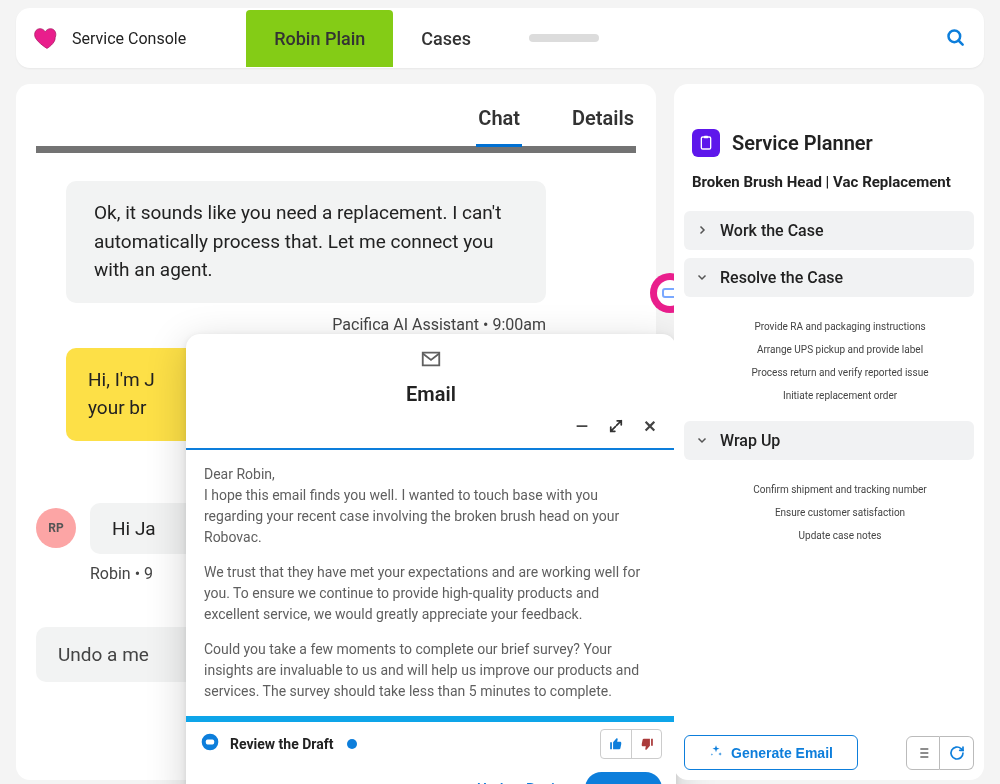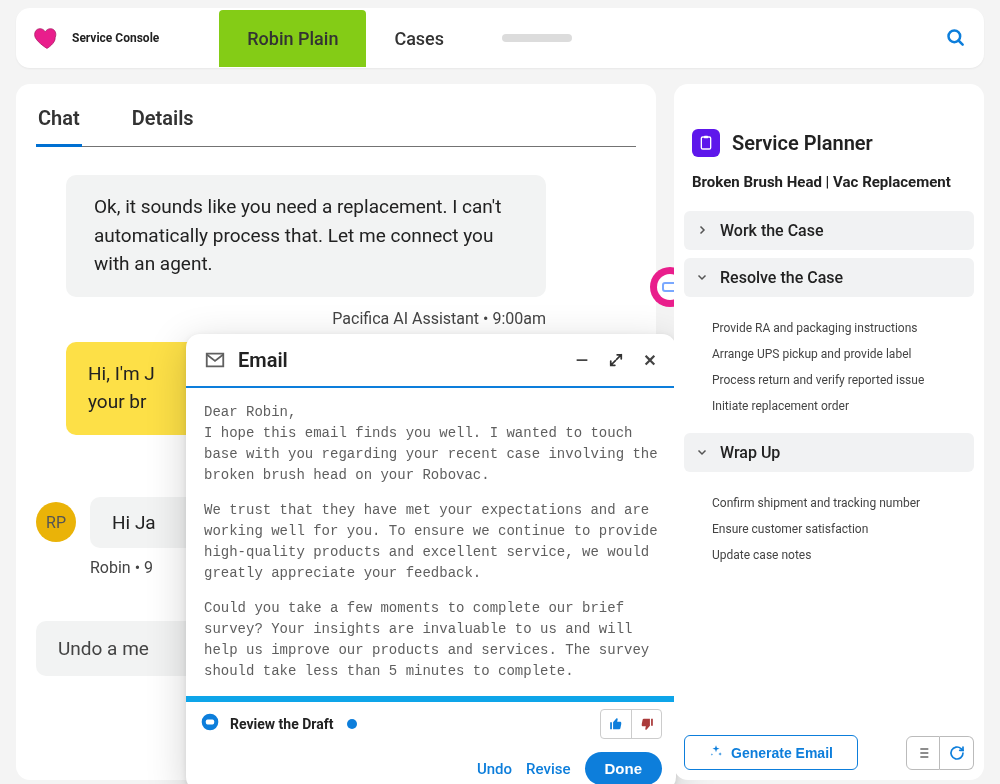--- a/index.html
+++ b/index.html
@@ -20,21 +20,21 @@
     display: flex;
     align-items: center;
     padding: 0 16px;
     box-shadow: 0 1px 2px rgba(0,0,0,0.05);
   }
   .heart {
     width: 30px; height: 30px;
     margin-right: 10px;
     display: inline-flex; align-items: center; justify-content: center;
   }
-  .app-title { font-size: 12px; font-weight: 700; }
+  .app-title { font-size: 16px; font-weight: 400; }
   .tabs-top { margin-left: 60px; display: flex; align-items: center; gap: 0; }
   .tab-top {
     padding: 18px 28px;
     font-size: 18px;
     font-weight: 500;
     cursor: pointer;
     color: #333;
   }
   .tab-top.active { background: #84cc16; border-radius: 4px 4px 0 0; }
   .tab-placeholder {
@@ -60,21 +60,21 @@
   }
   .right {
     width: 310px;
     background: #fff;
     border-radius: 14px;
     padding: 16px 10px 0 10px;
     position: relative;
   }
 
   
-  .left-tabs { display: flex; gap: 48px; border-bottom: 1px solid #737373; margin-bottom: 28px;}
+  .left-tabs { display: flex; gap: 48px; border-bottom: 7px solid #737373; margin-bottom: 28px; justify-content: flex-end;}
   .left-tab {
     font-size: 20px; font-weight: 600;
     padding: 6px 2px 14px 2px;
     cursor: pointer;
     color: #333;
   }
   .left-tab.active {
     border-bottom: 3px solid #0070d2;
     margin-bottom: -1px;
   }
@@ -106,22 +106,22 @@
     padding: 18px 22px;
     font-size: 19px;
     line-height: 1.5;
     max-width: 140px;
     white-space: nowrap; overflow: hidden;
   }
 
   .rp-row { display:flex; align-items:center; gap:14px; margin-top: 62px;}
   .rp-avatar {
     width:40px;height:40px;border-radius:50%;
-    background:#eab308; display:flex;align-items:center;justify-content:center;
-    font-size:16px;color:#555;font-weight:400;
+    background:#fca5a5; display:flex;align-items:center;justify-content:center;
+    font-size:12px;color:#555;font-weight:700;
   }
   .rp-bubble {
     background:#f2f3f3;border-radius:10px;padding:14px 22px;font-size:19px;
     white-space:nowrap;overflow:hidden;width:120px;
   }
   .rp-meta { font-size:16px;color:#444; margin-left:54px; margin-top:10px;}
 
   .compose {
     background:#f2f3f3;border-radius:10px;padding:16px 22px;font-size:19px;
     margin: 44px 0 0 0; width: 170px; white-space:nowrap;overflow:hidden;
@@ -135,31 +135,31 @@
     width: 490px;
     background:#fff;
     border-radius:14px;
     box-shadow: 0 10px 40px rgba(0,0,0,0.18), 0 2px 6px rgba(0,0,0,0.1);
     overflow:hidden;
   }
   .email-header {
     display:flex;align-items:center;gap:12px;
     padding: 14px 18px;
     border-bottom: 2px solid #0d7edb;
+    flex-direction: column;
   }
   .envelope { color:#606060; display:flex;align-items:center;}
   .email-title { font-size:20px;font-weight:600; }
   .email-controls { margin-left:auto; display:flex; gap:18px; color:#444;}
   .ctrl { cursor:pointer; width:16px; height:16px; display:flex;align-items:center;justify-content:center; font-size:16px;font-weight:600;}
   .email-body {
     padding: 14px 18px 14px 18px;
     font-size: 14px;
     color:#5f5f5f;
     line-height:1.5;
-    font-family:Liberation Mono, monospace;
   }
   .email-body p { margin-bottom: 14px; }
   .email-review {
     border-top:6px solid #0ea5e9;
     padding: 7px 14px;
     display:flex;align-items:center;gap:10px;
   }
   .review-icon { color:#0d7edb; }
   .review-text { font-size:14px;font-weight:700;color:#222; }
   .info-dot { width:10px;height:10px;border-radius:50%;background:#0d7edb;display:inline-block;margin-left:4px;}
@@ -186,21 +186,21 @@
   .sp-section {
     background:#f1f2f3;border-radius:6px;
     padding:10px 12px;
     display:flex;align-items:center;gap:10px;
     font-size:16px;font-weight:500;
     margin-bottom:8px;
     cursor:pointer;
   }
   .chev { width:14px;display:inline-block;color:#555;}
   .sp-items { padding: 10px 6px 14px 28px; }
-  .sp-item { font-size:12px;color:#444;padding:6px 0; }
+  .sp-item { font-size:10px;color:#444;padding:6px 0;text-align:center; }
   .sp-footer {
     position:absolute; left:10px; right:10px; bottom:10px;
     display:flex;gap:8px;align-items:center;
   }
   .gen-btn {
     border:1px solid #0d7edb;color:#0d7edb;background:#fff;
     border-radius:6px;padding:8px 24px;font-size:14px;font-weight:600;
     display:flex;align-items:center;gap:8px;cursor:pointer;
   }
   .sq-btn {

